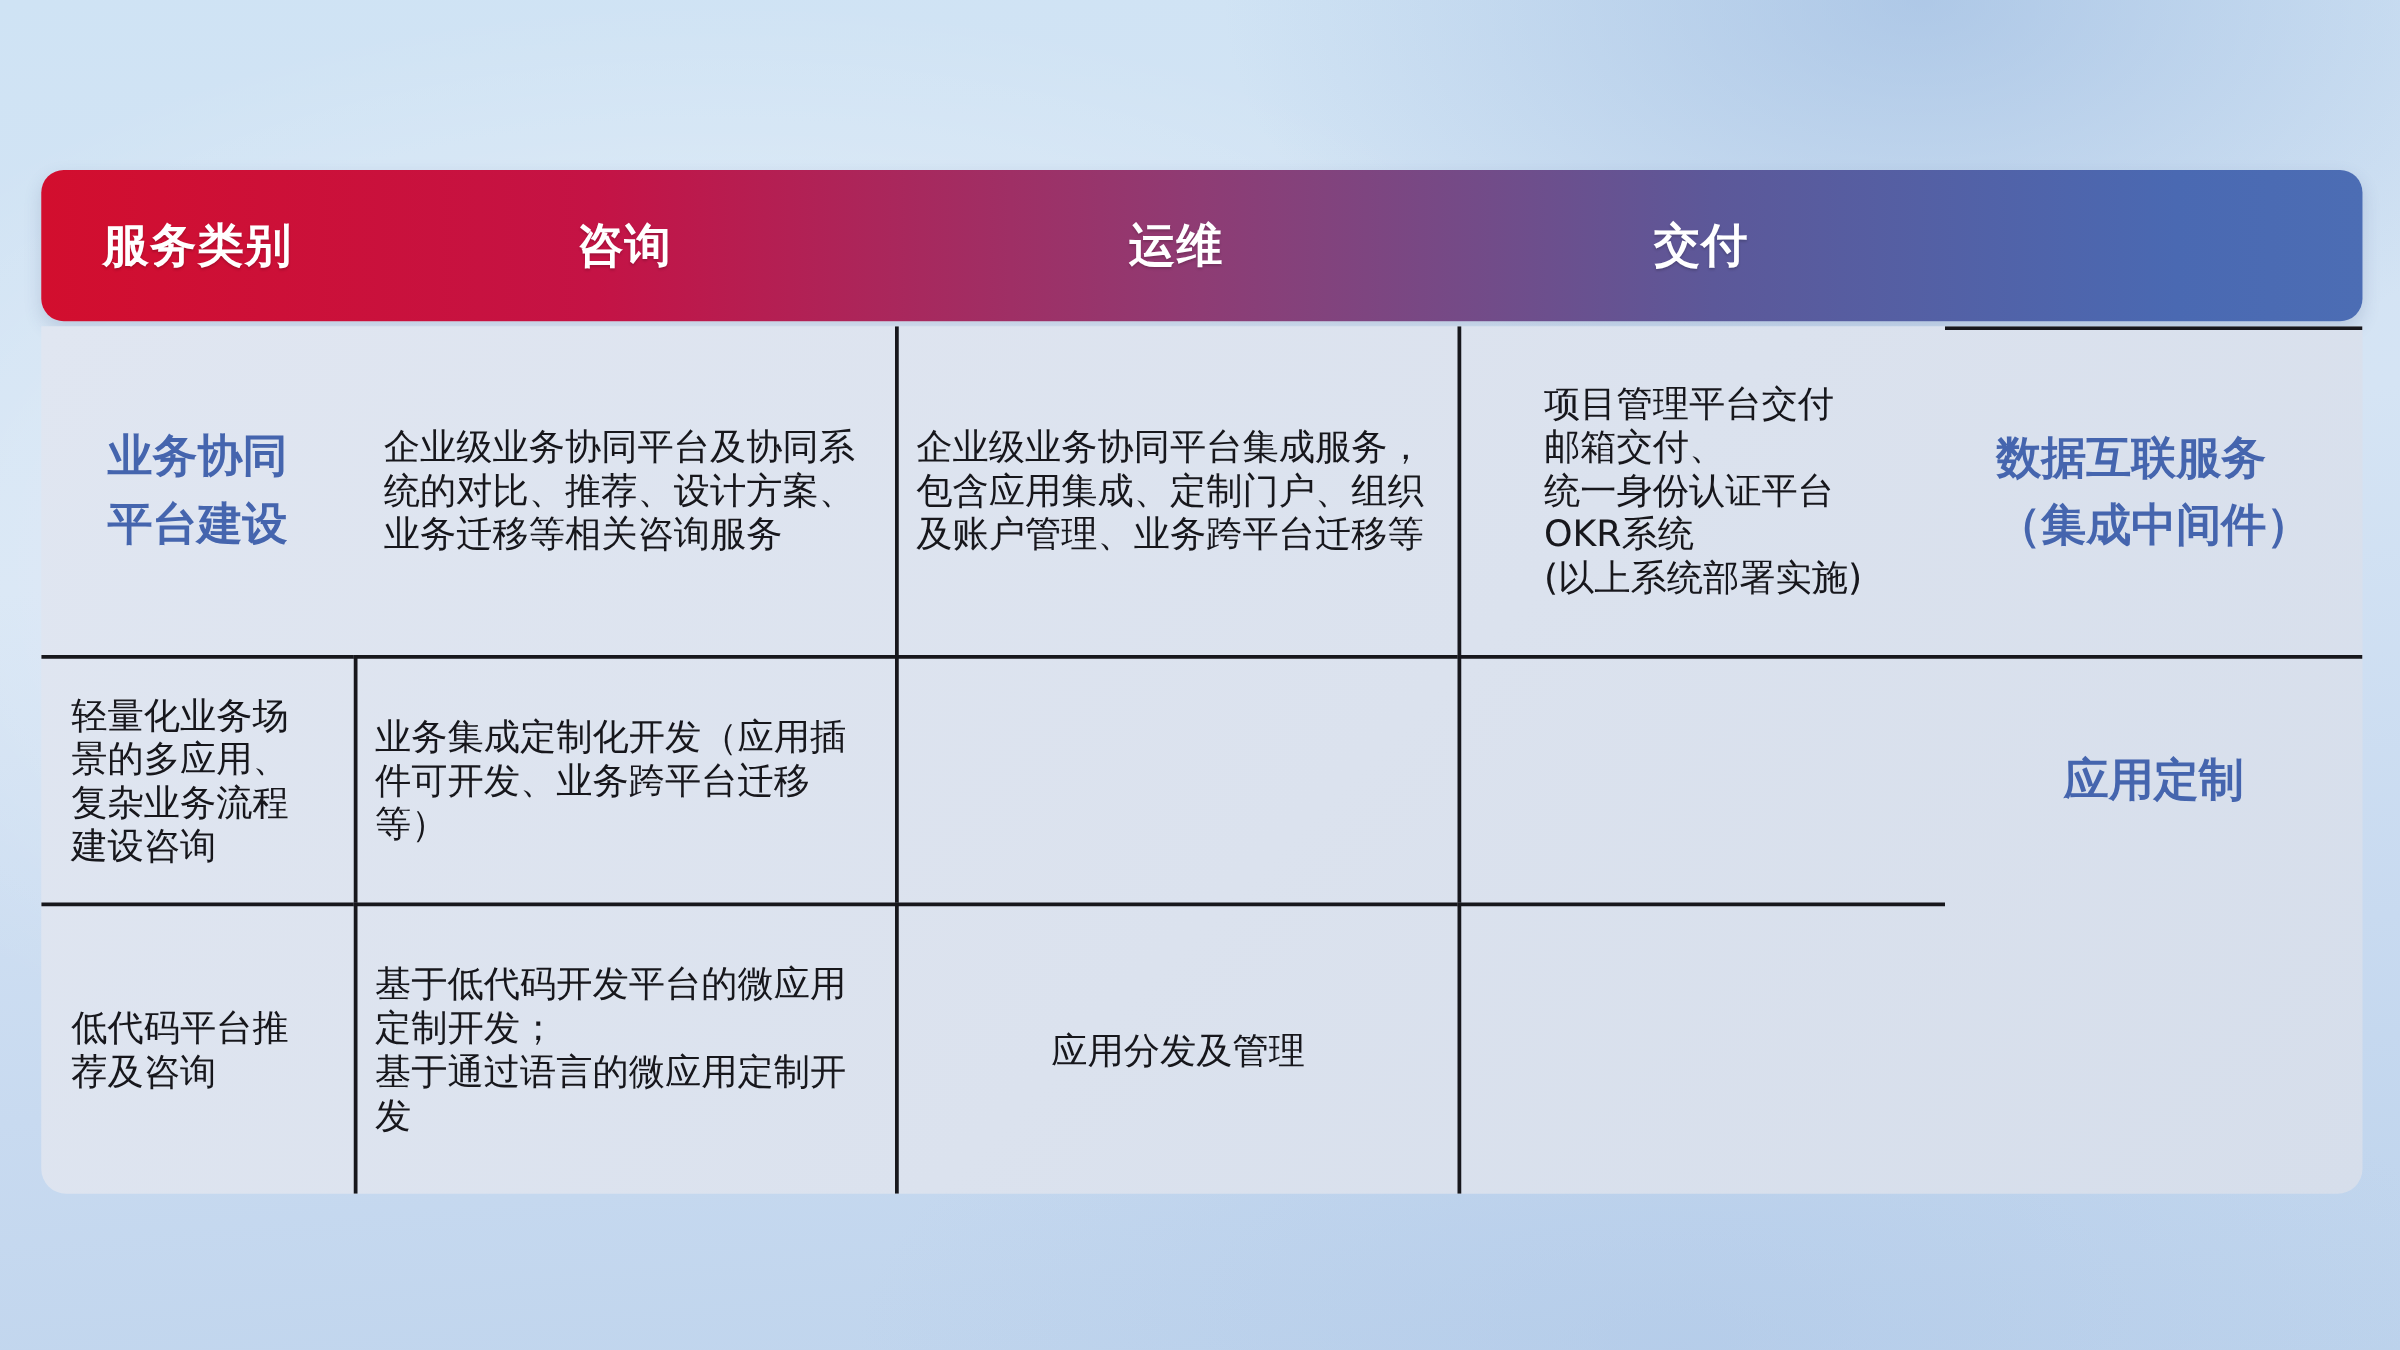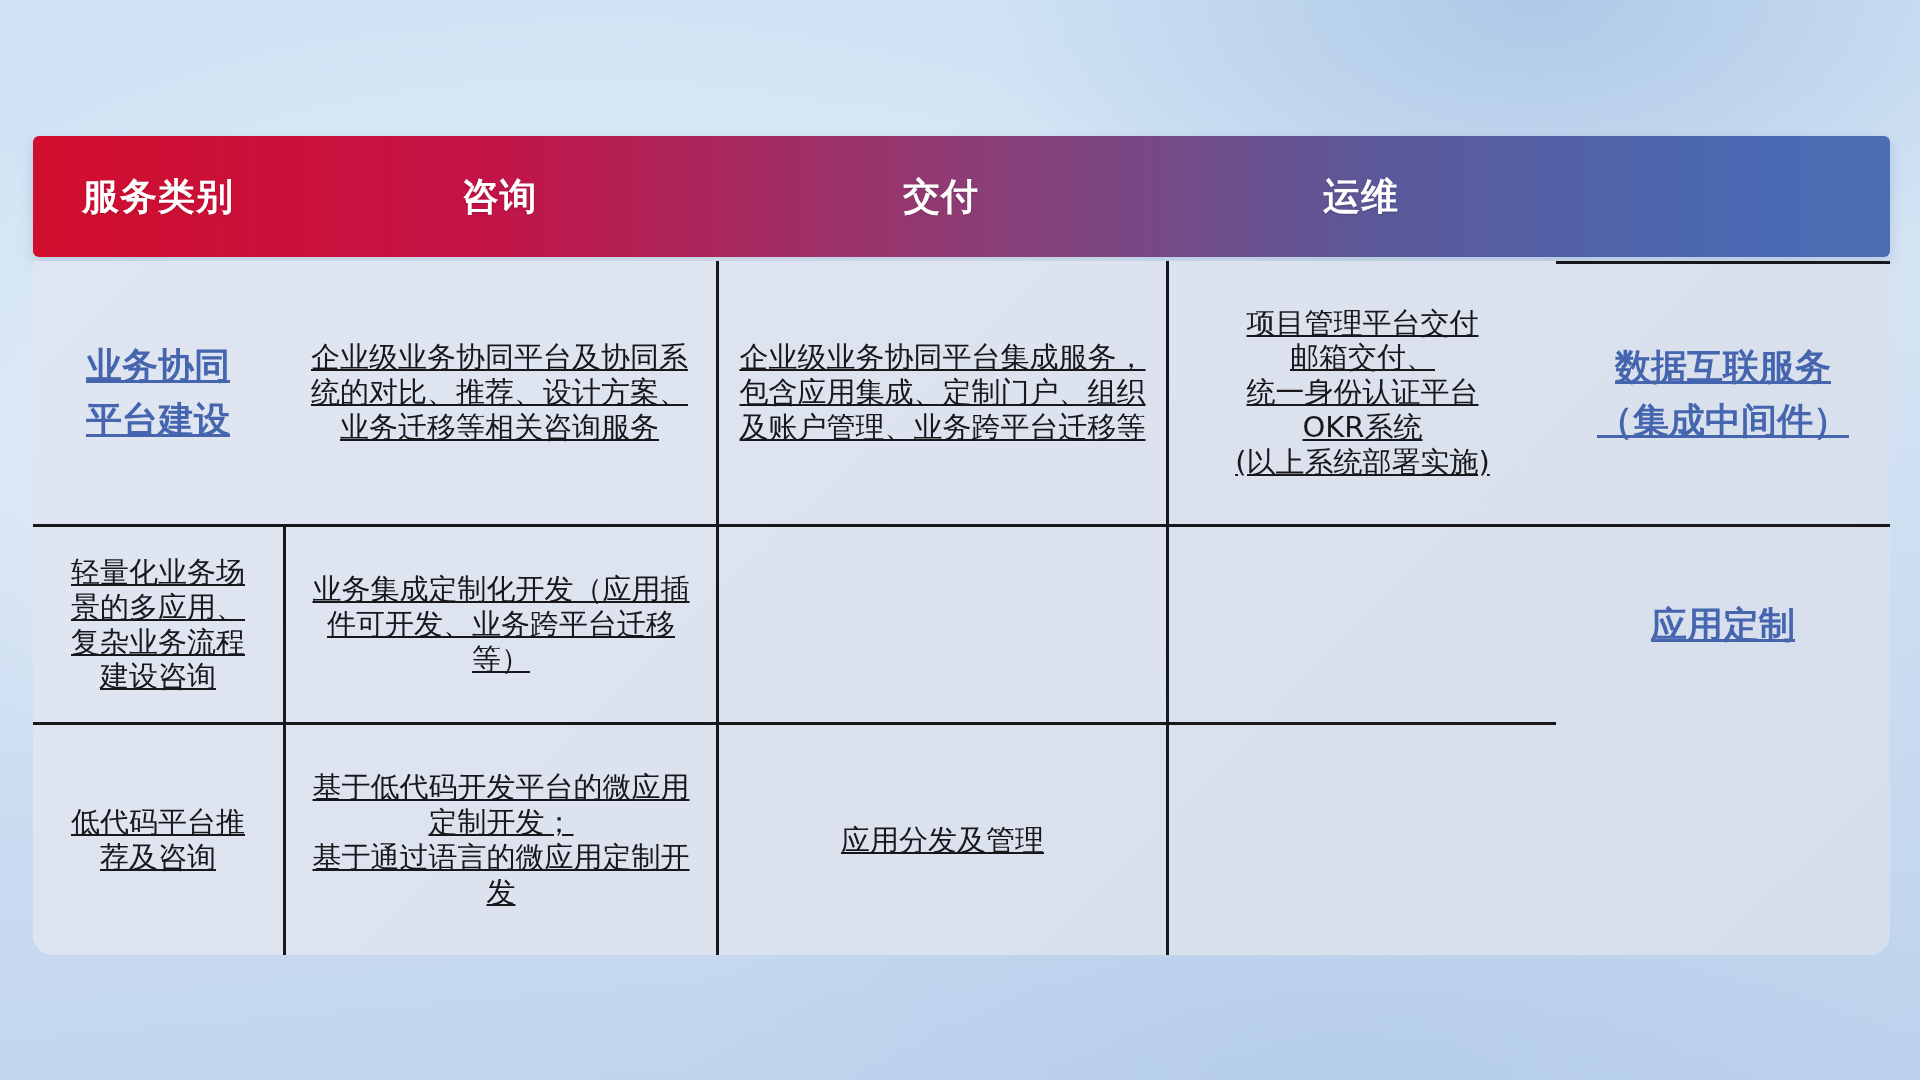--- a/index.html
+++ b/index.html
@@ -24,21 +24,21 @@
       radial-gradient(ellipse 1100px 500px at 70% 100%, rgba(170,196,230,0.45), rgba(170,196,230,0) 60%),
       linear-gradient(175deg, var(--page-background-top) 0%, #d5e4f4 38%, #c8daf0 72%, var(--page-background-bottom) 100%);
   }
   .table-wrap{
     position:absolute; left:33px; top:136px; width:1857px;
   }
   .header-row{
     display:grid;
     grid-template-columns:250px 433px 450px 390px 334px;
     height:121px;
-    border-radius:6px;
+    border-radius:18px;
     background:linear-gradient(90deg,
       var(--header-gradient-start) 0%,
       #c41345 24%,
       var(--header-gradient-mid) 50%,
       #5c5899 72%,
       var(--header-gradient-end) 92%,
       #4c6db4 100%);
     box-shadow:0 6px 14px rgba(60,80,130,0.18);
   }
   .hcell{
@@ -51,48 +51,46 @@
     margin-top:4px;
     display:grid;
     grid-template-columns:250px 433px 450px 390px 334px;
     grid-template-rows:263px 198px 233px;
     background:linear-gradient(135deg, #e0e6f1 0%, var(--cell-background) 55%, #d6deeb 100%);
     border-radius:0 0 20px 20px;
     overflow:hidden;
   }
   .bcell{
     display:flex;align-items:center;justify-content:center;
-    text-align:center;
     font-size:29px;
     color:var(--cell-text);
     line-height:1.2;
     white-space:pre-line;
     padding:0 10px;
-    text-decoration:underline;
   }
   .bcell.label{
     font-size:36px;font-weight:700;
     color:var(--row-label-text);
     line-height:1.5;
   }
   .bcell.c2{padding:0 24px;}
   .bcell.c3{padding:0 14px;}
   .v{border-left:3px solid var(--grid-line);}
   .h{border-top:3px solid var(--grid-line);}
 </style>
 </head>
 <body>
 
 <div class="table-wrap">
 
   <div class="header-row">
     <div class="hcell">服务类别</div>
     <div class="hcell">咨询</div>
+    <div class="hcell">运维</div>
     <div class="hcell">交付</div>
-    <div class="hcell">运维</div>
   </div>
 
   <div class="body-grid">
 
     <div class="bcell label">业务协同
 平台建设</div>
     <div class="bcell c2">企业级业务协同平台及协同系统的对比、推荐、设计方案、业务迁移等相关咨询服务</div>
     <div class="bcell c3 v">企业级业务协同平台集成服务，包含应用集成、定制门户、组织及账户管理、业务跨平台迁移等</div>
     <div class="bcell v">项目管理平台交付
 邮箱交付、

